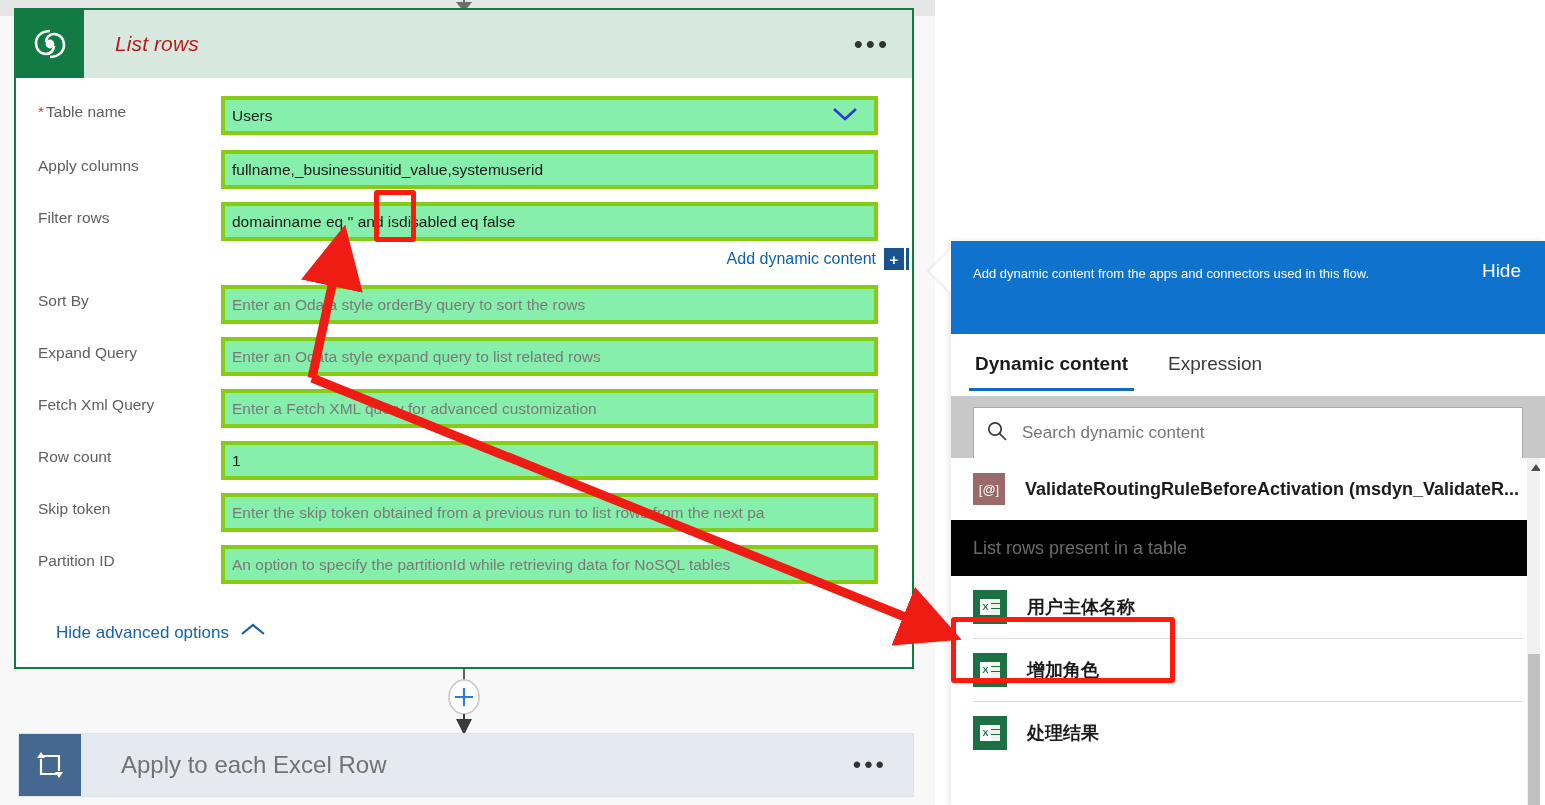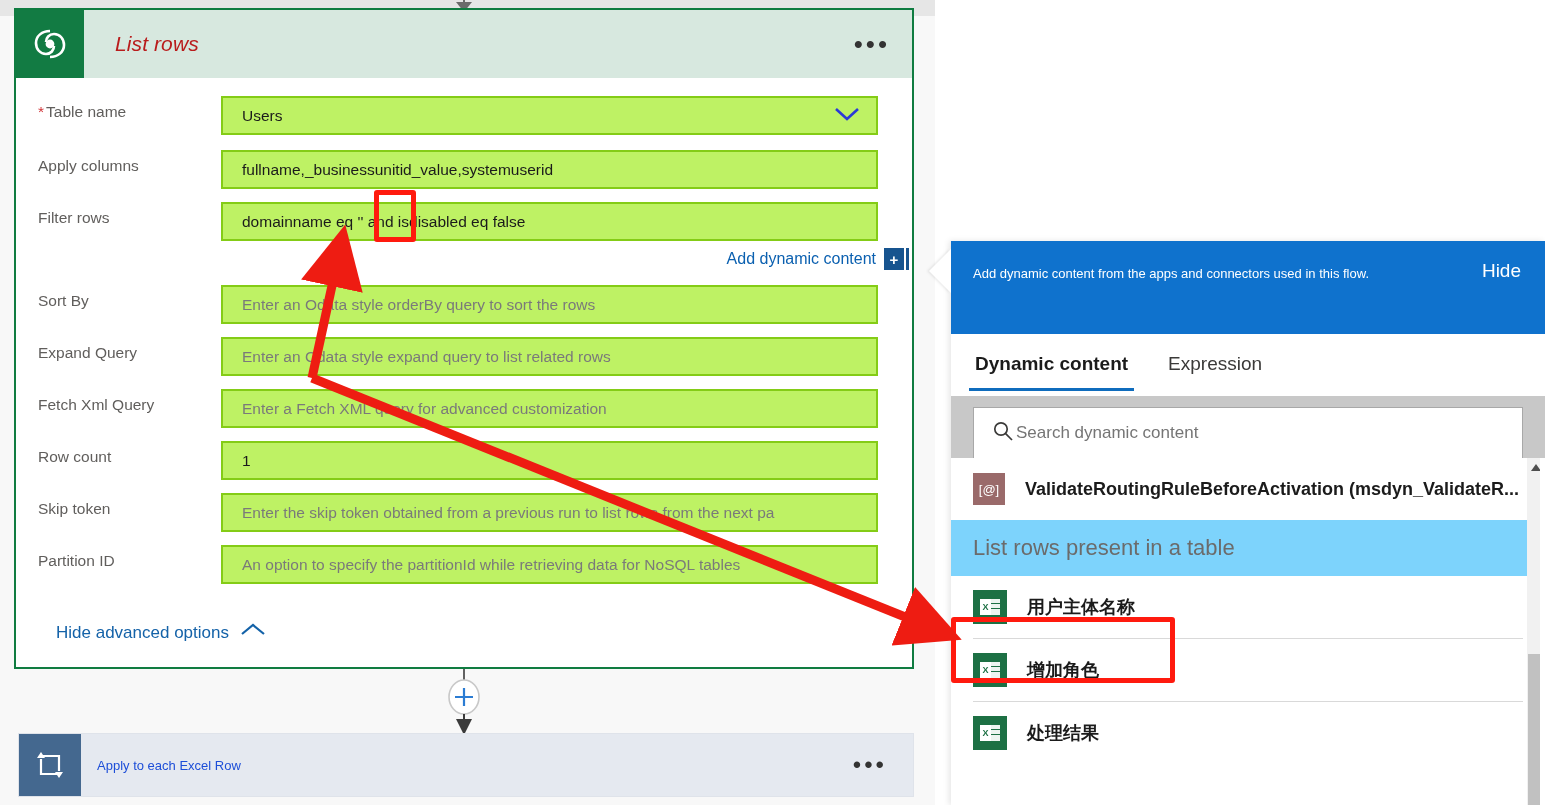--- a/index.html
+++ b/index.html
@@ -97,25 +97,25 @@
     color: #605e5c;
     line-height: 20px;
     padding-top: 6px;
   }
   .req-star { color: #d13438; margin-right: 2px; }
 
   .field {
     position: relative;
     width: 657px;
     height: 39px;
-    border: 2px solid #84cc16;
-    background: #bef264;
-    display: flex;
-    align-items: center;
-    padding: 0 19px;
+    border: 4px solid #84cc16;
+    background: #86efac;
+    display: flex;
+    align-items: center;
+    padding: 0 7px;
     font-size: 15.5px;
     color: #1b1b1b;
   }
   .field.ph { color: #7a7a7a; }
   .field .chev {
     position: absolute;
     right: 14px; top: 50%;
     transform: translateY(-50%);
   }
 
@@ -181,23 +181,23 @@
     display: flex;
     align-items: center;
   }
   .card2-icon {
     width: 62px; height: 62px;
     flex: 0 0 62px;
     background: #44688f;
     display: flex; align-items: center; justify-content: center;
   }
   .card2-title {
-    margin-left: 16px;
-    font-size: 13px;
-    color: #1d4ed8;
+    margin-left: 40px;
+    font-size: 24px;
+    color: #737373;
   }
   .card2-ellipsis {
     margin-left: auto;
     margin-right: 26px;
     font-size: 24px;
     letter-spacing: 3px;
     color: #333;
     line-height: 1;
     cursor: pointer;
   }
@@ -269,22 +269,22 @@
     background: #c8c8c8;
     padding: 11px 22px 11px 22px;
     height: 62px;
   }
   .dc-search {
     background: #ffffff;
     border: 1px solid #a8a8a8;
     height: 52px;
     display: flex;
     align-items: center;
-    padding: 0 18px;
-    gap: 0;
+    padding: 0 12px;
+    gap: 12px;
   }
   .dc-search input {
     border: none;
     outline: none;
     font-size: 17px;
     color: #5c5c5c;
     width: 100%;
     font-family: "Liberation Sans", sans-serif;
     background: transparent;
   }
@@ -308,26 +308,26 @@
     height: 1px;
     background: #d9d9d9;
     margin: 0 22px;
   }
   .dc-item-label {
     font-size: 18px;
     color: #1b1b1b;
     font-weight: bold;
   }
   .dc-group {
-    background: #7dd3fc;
+    background: #000000;
     height: 56px;
     display: flex;
     align-items: center;
     padding-left: 22px;
-    font-size: 22px;
+    font-size: 18px;
     color: #6b6b6b;
   }
   .badge-at {
     width: 32px; height: 32px;
     flex: 0 0 32px;
     background: #9a6a6a;
     color: #fff;
     display: flex; align-items: center; justify-content: center;
     font-size: 13px;
   }

